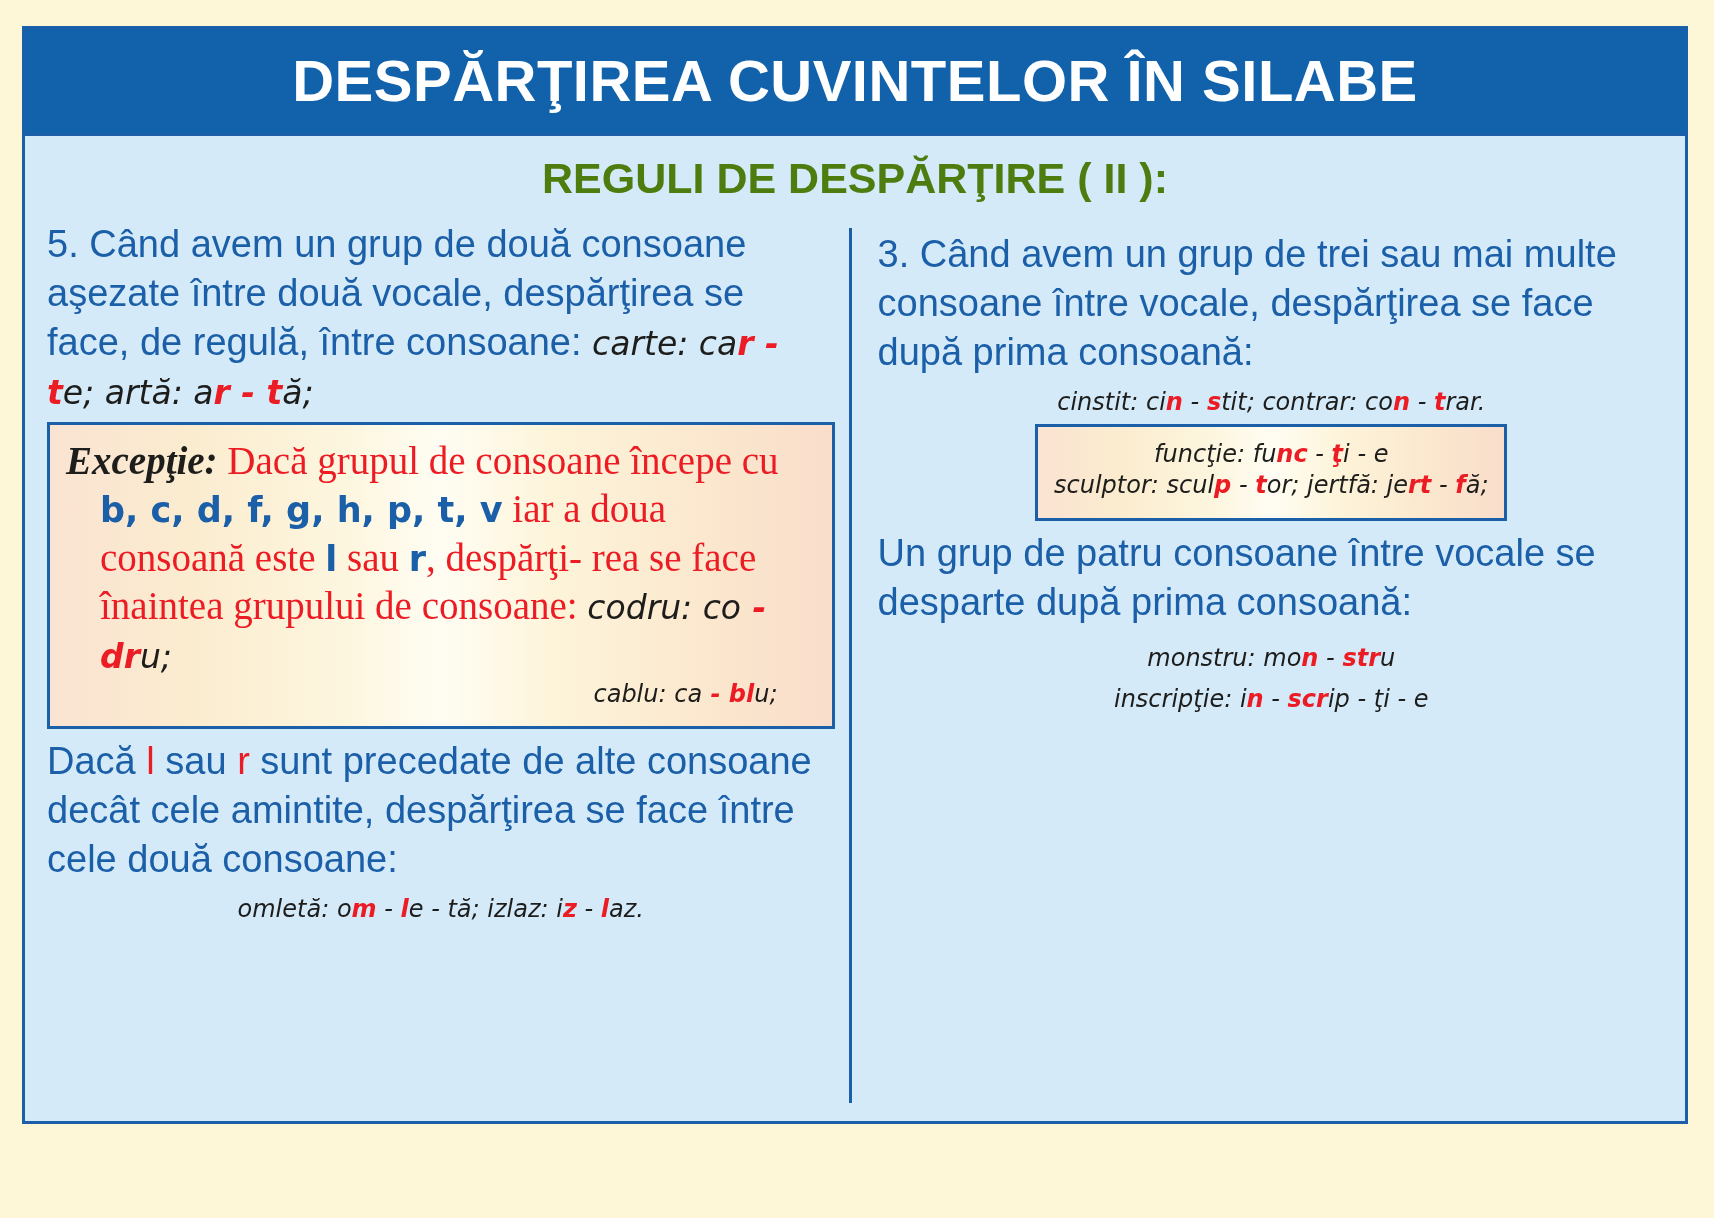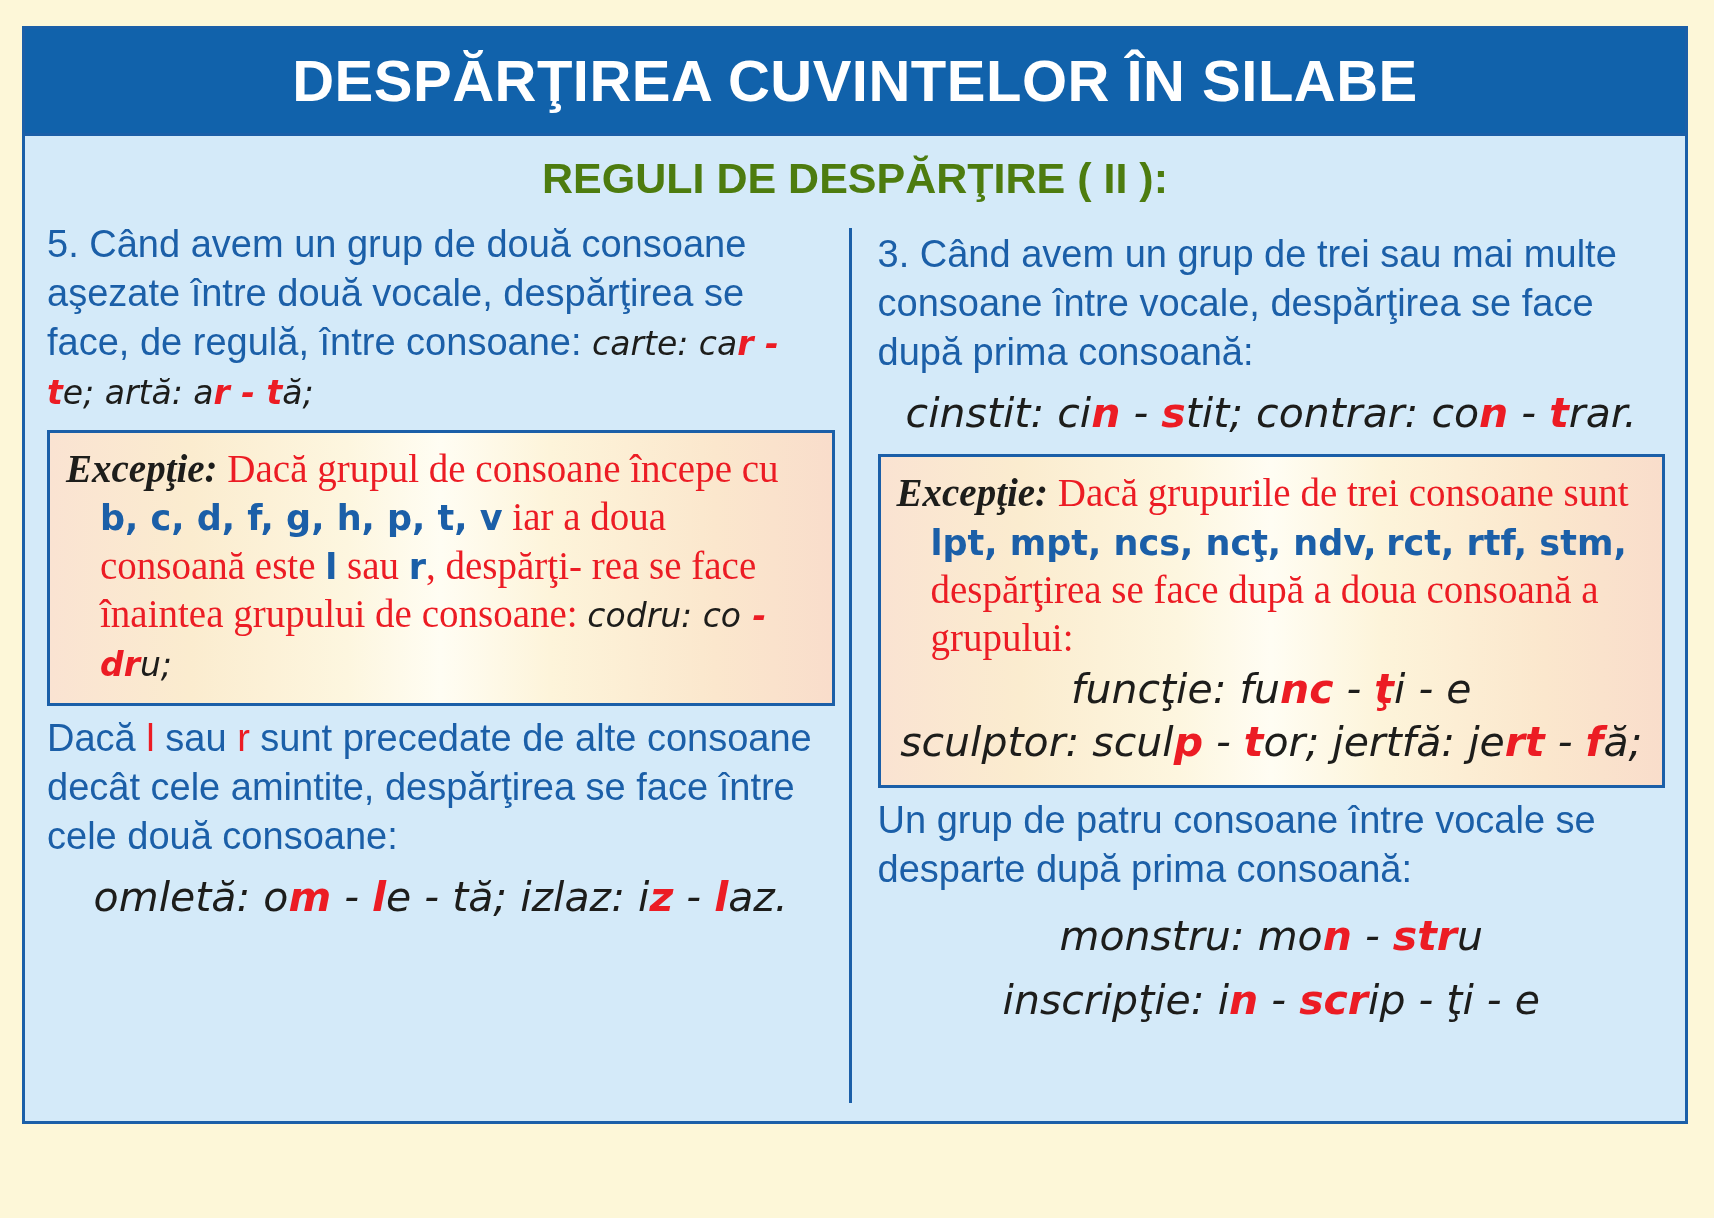--- a/index.html
+++ b/index.html
@@ -93,21 +93,21 @@
     font-size: 38px;
     line-height: 1.29;
     font-family: "Liberation Sans", sans-serif;
   }
 
   
   .ex {
     color: #1d1d1b;
     font-family: "DejaVu Sans", sans-serif;
     font-style: italic;
-    font-size: 41px;
+    font-size: 24px;
     line-height: 1.3;
   }
   .ex .r { color: #ec1c24; font-weight: bold; }
   .ex.center { text-align: center; }
   .ex.right-ind { text-align: right; padding-right: 38px; }
   .ex-inline {
     font-family: "DejaVu Sans", sans-serif;
     font-style: italic;
     font-size: 33px;
     color: #1d1d1b;
@@ -115,21 +115,21 @@
   .ex-inline .r { color: #ec1c24; font-weight: bold; }
 
   
   .exc-box {
     border: 3px solid #1b5fa8;
     background: linear-gradient(to right,
         #fae3d2 0%, #fbeccf 18%, #fdf6df 38%, #fffdf3 50%,
         #fdf4da 64%, #fbe7cd 85%, #f9ddcb 100%);
     padding: 12px 16px 16px 16px;
     box-sizing: border-box;
-    margin: 14px 0 8px 0;
+    margin: 6px 0 8px 0;
   }
   .exc-text {
     color: #ec1c24;
     font-family: "Liberation Serif", serif;
     font-size: 39px;
     line-height: 1.24;
     text-indent: -34px;
     padding-left: 34px;
   }
   .exc-text .lbl {
@@ -176,20 +176,23 @@
 
       <div class="exc-box">
         <div class="exc-text">
           <span class="lbl">Excepţie:</span>
           <span>Dacă grupul de consoane</span>
           <span>începe cu </span><span class="b">b, c, d, f, g, h, p, t, v</span><span> iar a</span>
           <span>doua consoană este </span><span class="b">l</span><span> sau </span><span class="b">r</span><span>, despărţi-</span>
           <span>rea se face înaintea grupului de</span>
           <span>consoane: </span><span class="ex-inline"><i>codru: co</i><i class="r"> - d</i><i class="r">r</i><i>u;</i></span>
         </div>
+        <div class="ex right-ind">
+          cablu: ca<span class="r"> - bl</span>u;
+        </div>
       </div>
 
       <div class="rule">
         <span>Dacă </span><span style="color:#ec1c24">l</span><span> sau </span><span style="color:#ec1c24">r</span><span> sunt precedate de alte consoane decât cele amintite, despărţirea se face între cele două consoane:</span>
       </div>
 
       <div class="spacer-sm"></div>
 
       <div class="ex center">
         omletă: o<span class="r">m</span> - <span class="r">l</span>e - tă; izlaz: i<span class="r">z</span> - <span class="r">l</span>az.
@@ -205,27 +208,20 @@
 
       <div class="rule">3. Când avem un grup de trei sau mai multe consoane între vocale, despărţirea se face după prima consoană:</div>
 
       <div class="spacer-sm"></div>
 
       <div class="ex center">
         cinstit: ci<span class="r">n</span> - <span class="r">s</span>tit; contrar: co<span class="r">n</span> - <span class="r">t</span>rar.
       </div>
 
       <div class="exc-box">
-        <div class="exc-text">
-          <span class="lbl">Excepţie:</span>
-          <span>Dacă grupurile de trei</span>
-          <span>consoane sunt </span><span class="b">lpt, mpt, ncs, ncţ, ndv,</span>
-          <span class="b">rct, rtf, stm,</span><span> despărţirea se face după</span>
-          <span>a doua consoană a grupului:</span>
-        </div>
         <div class="ex center">
           funcţie: fu<span class="r">nc</span> - <span class="r">ţ</span>i - e
         </div>
         <div class="ex center">
           sculptor: scul<span class="r">p</span> - <span class="r">t</span>or; jertfă: je<span class="r">rt</span> - <span class="r">f</span>ă;
         </div>
       </div>
 
       <div class="rule">Un grup de patru consoane între vocale se desparte după prima consoană:</div>
 

